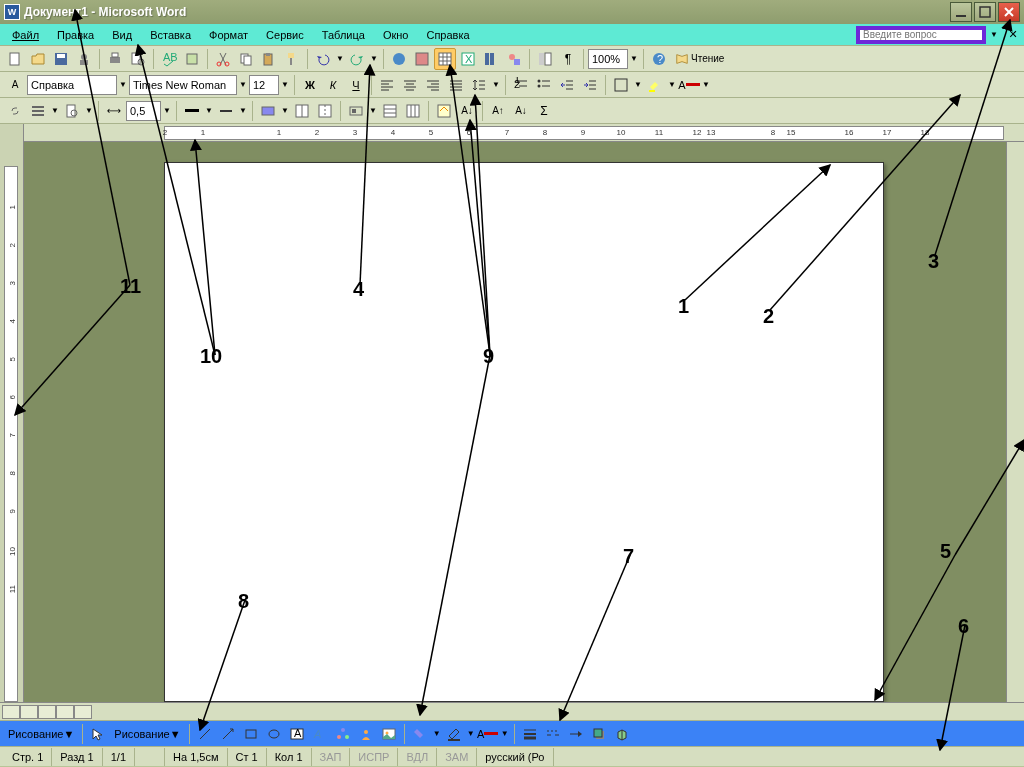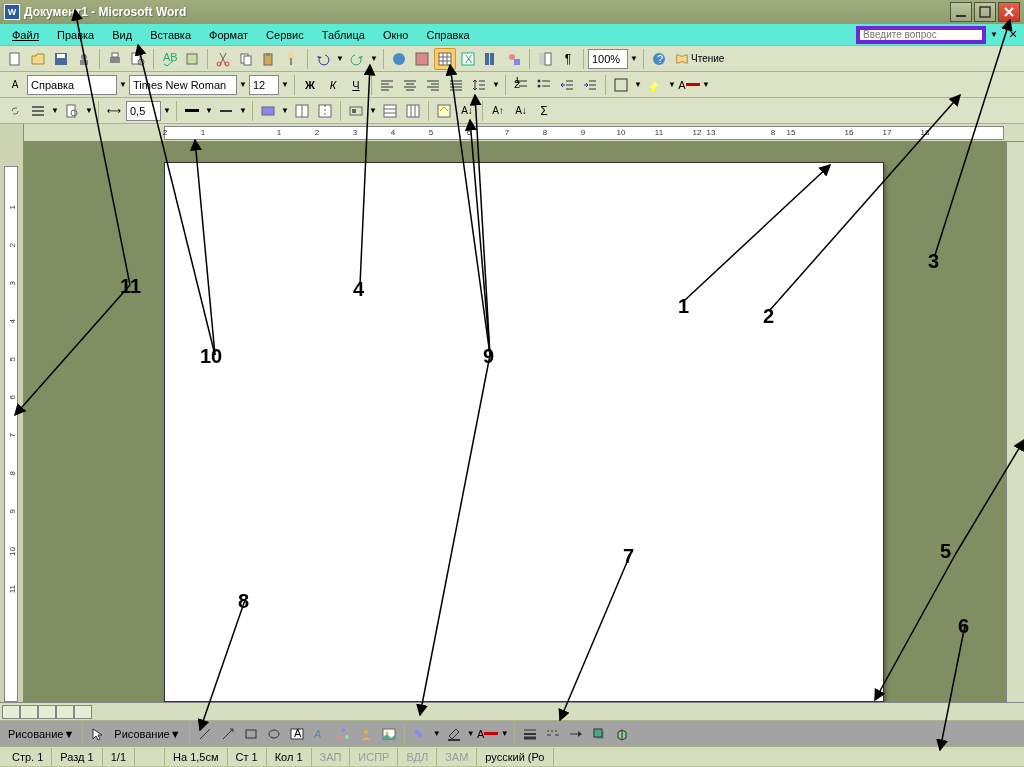--- a/index.html
+++ b/index.html
@@ -36,21 +36,21 @@
 .ruler-v-inner { position: absolute; left: 4px; top: 24px; width: 14px; bottom: 0; background: #fff; border: 1px solid #888; }
 .ruler-v .tick-label { position: absolute; left: 3px; font-size: 8px; color: #333; writing-mode: vertical-lr; transform: rotate(180deg); }
 .doc-area { flex: 1; background: #808e62; padding: 20px 0 0 140px; overflow: hidden; position: relative; }
 .page { width: 720px; height: 540px; background: #fff; border: 1px solid #333; box-shadow: 2px 2px 4px rgba(0,0,0,0.3); }
 .scrollbar-v { width: 18px; background: #d6dec0; border-left: 1px solid #888; }
 
 .bottom-scroll { height: 18px; background: #d6dec0; border-top: 1px solid #888; display: flex; align-items: center; }
 .view-btns { display: flex; margin-left: 2px; }
 .view-btn { width: 18px; height: 14px; border: 1px solid #888; background: #e8edd5; cursor: pointer; }
 
-.draw-toolbar { height: 26px; background: #a3a3a3; border-top: 1px solid #a9b38c; display: flex; align-items: center; padding: 0 4px; gap: 1px; }
+.draw-toolbar { height: 26px; background: #3b82f6; border-top: 1px solid #a9b38c; display: flex; align-items: center; padding: 0 4px; gap: 1px; }
 
 .statusbar { height: 20px; background: #d6dec0; border-top: 1px solid #a9b38c; display: flex; align-items: center; padding: 0 4px; font-size: 10px; }
 .status-cell { padding: 0 8px; border-right: 1px solid #a9b38c; height: 18px; display: flex; align-items: center; }
 .status-cell.dim { color: #999; }
 
 .taskbar { height: 30px; background: linear-gradient(to bottom, #99aa77, #6b7a4f); display: flex; align-items: center; border-top: 1px solid #b8c598; }
 
 svg.icon { width: 16px; height: 16px; }
 
 .annotations { position: absolute; top: 0; left: 0; width: 1024px; height: 767px; pointer-events: none; z-index: 1000; }

